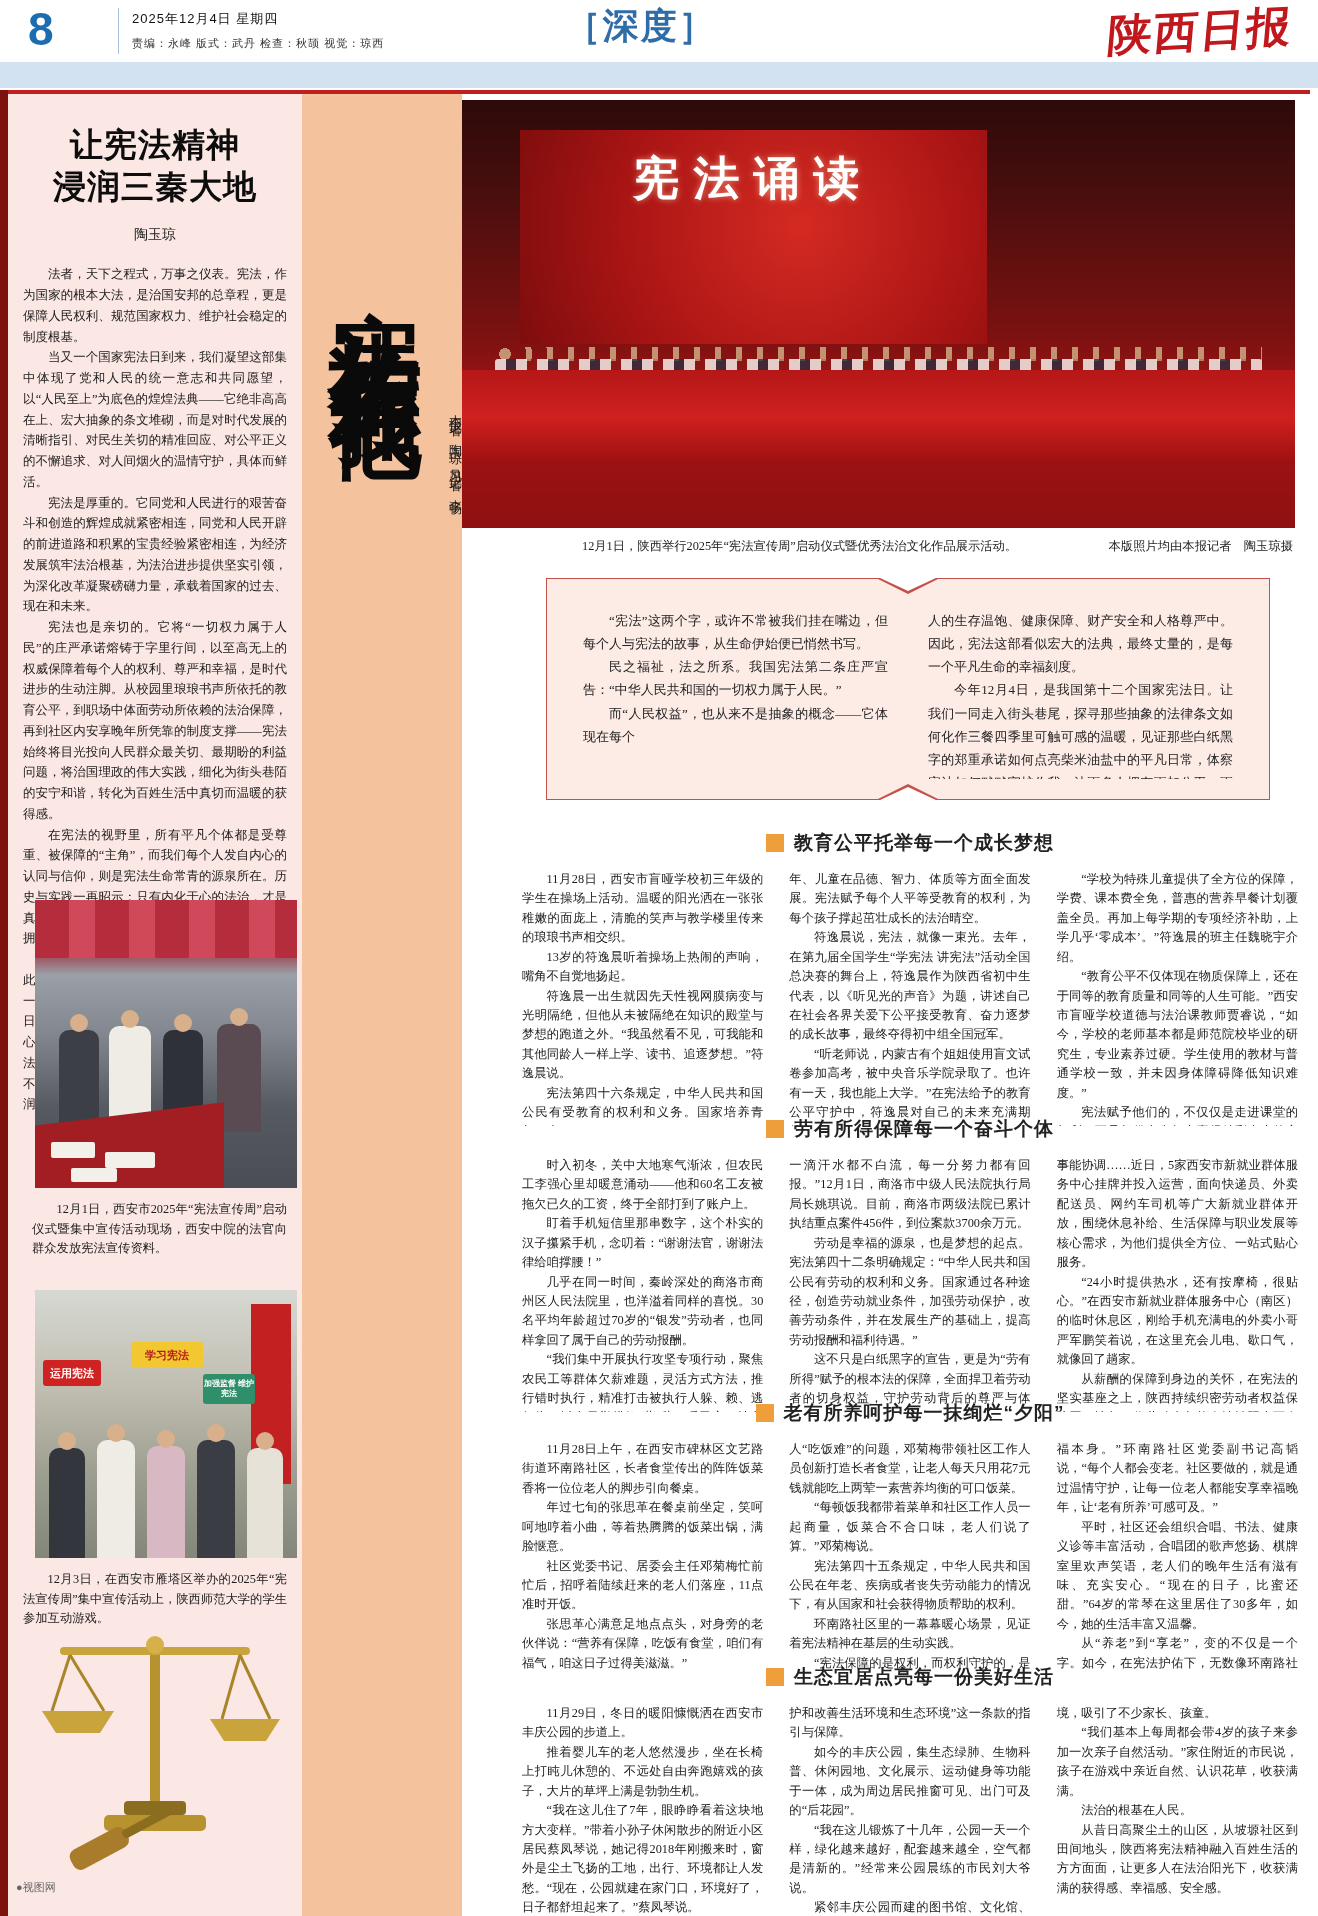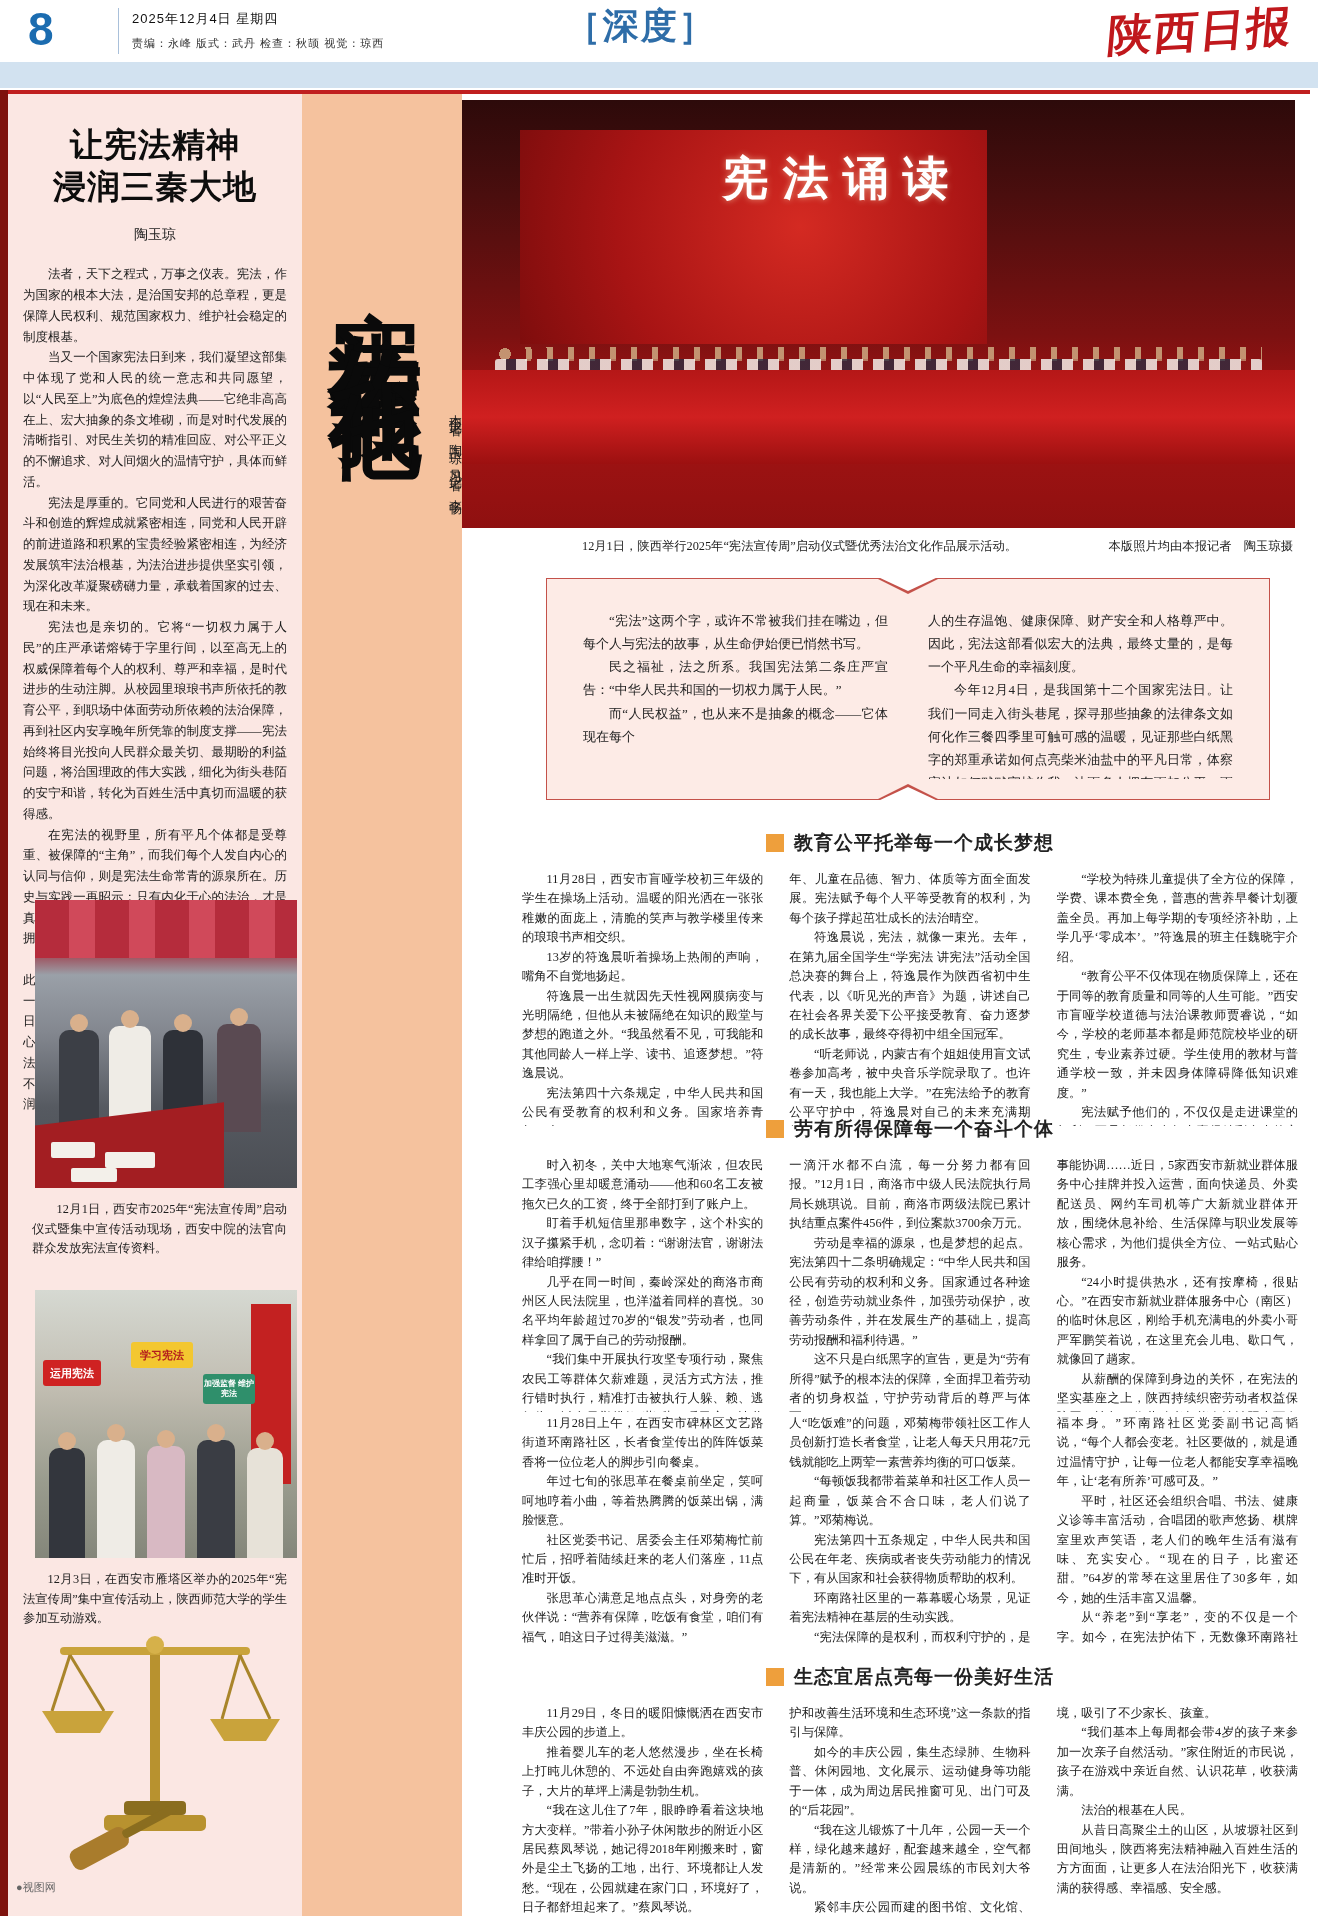--- a/index.html
+++ b/index.html
@@ -65,21 +65,21 @@
     font-size:13px;color:#1c1c1c;letter-spacing:3px;}
 
   
   .content{position:absolute;left:462px;top:94px;width:840px;height:1822px;background:#fff;}
 
   
   .photo-top{position:absolute;left:0;top:6px;width:833px;height:428px;overflow:hidden;
     background:linear-gradient(180deg,#2d0a0a 0%,#4a0e0e 22%,#7c1111 55%,#a61414 72%,#8f1010 100%);}
   .stage-screen{position:absolute;left:7%;top:7%;width:56%;height:50%;
     background:radial-gradient(circle at 60% 45%,#d42a22 0%,#a81414 60%,#7e0d0d 100%);
-    display:flex;align-items:flex-start;justify-content:flex-end;padding:18px 24px;box-sizing:border-box;}
+    display:flex;align-items:flex-start;justify-content:center;padding:18px 24px;box-sizing:border-box;}
   .screen-text{color:#fff;font-size:46px;font-weight:bold;letter-spacing:14px;text-shadow:0 0 6px rgba(255,220,180,.6);}
   .choir-row{position:absolute;left:4%;right:4%;bottom:26%;height:58px;border-radius:3px;opacity:.92;
     background:repeating-linear-gradient(90deg,rgba(245,243,238,.9) 0 11px,rgba(45,45,66,.85) 11px 21px,rgba(245,243,238,.9) 21px 32px,rgba(150,30,30,.25) 32px 42px);}
   .choir-heads{position:absolute;left:4%;right:4%;bottom:calc(26% + 56px);height:14px;opacity:.9;
     background:repeating-radial-gradient(circle at 10px 7px,#caa17b 0 6px,transparent 6px 21px);}
   .stage-floor{position:absolute;left:0;bottom:64px;width:100%;height:22%;
     background:linear-gradient(180deg,#b51717 0%,#d02020 50%,#9c1010 100%);}
   .photo-banner{position:absolute;left:0;bottom:0;width:100%;height:64px;
     background:linear-gradient(90deg,#d41c1c,#f03a28 45%,#cf1717);display:flex;align-items:center;justify-content:center;}
   .photo-banner span{color:#fff;font-weight:900;font-size:29px;letter-spacing:3px;font-style:italic;
@@ -168,21 +168,21 @@
   </div>
 
   <div class="photo2">
     <div class="p2-banner"></div>
     <div class="figure" style="left:14px;bottom:0;width:36px;height:110px;background:#33363d;"></div>
     <div class="figure" style="left:62px;bottom:0;width:38px;height:118px;background:#efece6;"></div>
     <div class="figure" style="left:112px;bottom:0;width:38px;height:112px;background:#d8b9c3;"></div>
     <div class="figure" style="left:162px;bottom:0;width:38px;height:118px;background:#3a3d44;"></div>
     <div class="figure" style="left:212px;bottom:0;width:36px;height:110px;background:#e7e2d8;"></div>
     <div class="sign sign-red" style="left:8px;top:70px;width:58px;height:26px;">运用宪法</div>
-    <div class="sign sign-yellow" style="left:96px;top:52px;width:62px;height:26px;">学习宪法</div>
+    <div class="sign sign-yellow" style="left:96px;top:52px;width:72px;height:26px;">学习宪法</div>
     <div class="sign sign-green" style="left:168px;top:84px;width:52px;height:30px;">加强监督 维护宪法</div>
   </div>
   <div class="photo-caption serif" style="position:absolute;left:0;top:1470px;width:294px;box-sizing:border-box;">
     <p>12月3日，在西安市雁塔区举办的2025年“宪法宣传周”集中宣传活动上，陕西师范大学的学生参加互动游戏。</p>
   </div>
 
   <div class="scales-zone">
     <svg width="294" height="266" viewBox="0 0 294 266">
       <rect x="142" y="20" width="10" height="150" fill="#b8922f"></rect>
       <rect x="52" y="14" width="190" height="8" rx="4" fill="#c9a33b"></rect>
@@ -291,20 +291,24 @@
         </div>
       <div class="sec-col serif">
           <p class="flush">事能协调……近日，5家西安市新就业群体服务中心挂牌并投入运营，面向快递员、外卖配送员、网约车司机等广大新就业群体开放，围绕休息补给、生活保障与职业发展等核心需求，为他们提供全方位、一站式贴心服务。</p>
           <p>“24小时提供热水，还有按摩椅，很贴心。”在西安市新就业群体服务中心（南区）的临时休息区，刚给手机充满电的外卖小哥严军鹏笑着说，在这里充会儿电、歇口气，就像回了趟家。</p>
           <p>从薪酬的保障到身边的关怀，在宪法的坚实基座之上，陕西持续织密劳动者权益保障网，让每一位劳动者都能在法治阳光下有尊严地工作和生活。</p>
         </div>
     </div>
   </div>
 
   <div class="section s3">
+    <div class="sec-head">
+      <span class="bullet"></span>
+      <span class="sec-title">老有所养呵护每一抹绚烂“夕阳”</span>
+    </div>
     <div class="sec-cols">
       <div class="sec-col serif">
           <p>11月28日上午，在西安市碑林区文艺路街道环南路社区，长者食堂传出的阵阵饭菜香将一位位老人的脚步引向餐桌。</p>
           <p>年过七旬的张思革在餐桌前坐定，笑呵呵地哼着小曲，等着热腾腾的饭菜出锅，满脸惬意。</p>
           <p>社区党委书记、居委会主任邓菊梅忙前忙后，招呼着陆续赶来的老人们落座，11点准时开饭。</p>
           <p>张思革心满意足地点点头，对身旁的老伙伴说：“营养有保障，吃饭有食堂，咱们有福气，咱这日子过得美滋滋。”</p>
           <p>环南路社区是典型的老旧小区聚集的社区，常住的1.9万余人中，60岁以上的居民超过4000人。近年来，为解决众多独居空巢老</p>
         </div>
       <div class="sec-col serif">
           <p class="flush">人“吃饭难”的问题，邓菊梅带领社区工作人员创新打造长者食堂，让老人每天只用花7元钱就能吃上两荤一素营养均衡的可口饭菜。</p>

